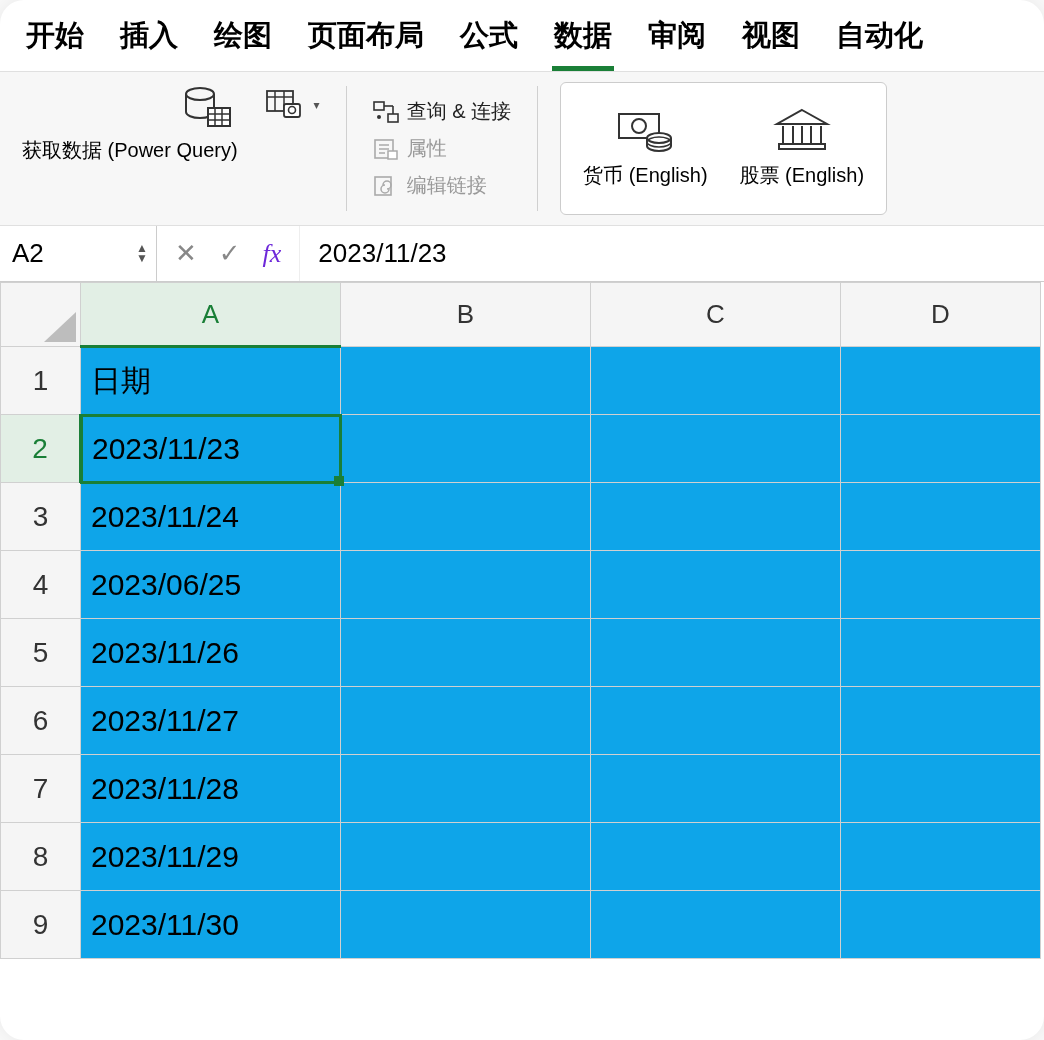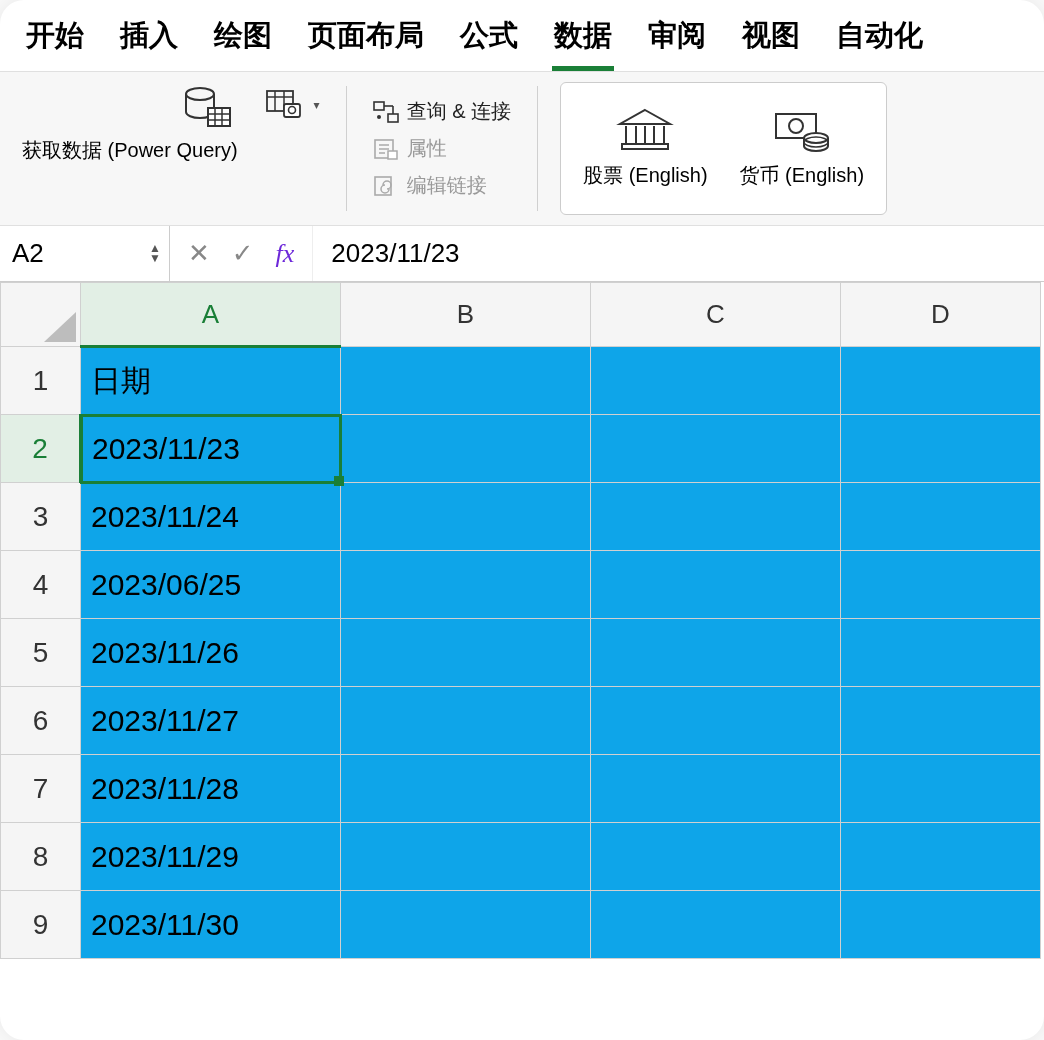--- a/index.html
+++ b/index.html
@@ -104,21 +104,21 @@
 
 
 .formula-bar {
   display: flex;
   align-items: center;
   border-bottom: 1px solid #ccc;
   height: 56px;
   background: #fff;
 }
 .namebox {
-  width: 170px;
+  width: 157px;
   display: flex;
   align-items: center;
   justify-content: space-between;
   border-right: 1px solid #ccc;
   padding: 0 8px 0 12px;
   height: 100%;
   font-size: 26px;
 }
 .stepper {
   display: flex;
@@ -312,43 +312,43 @@
         </span>
         <span>编辑链接</span>
       </div>
     </div>
 
     <div class="ribbon-sep"></div>
 
     <div class="datatypes">
       <div class="datatype">
         <span>
+          <svg width="60" height="44" viewBox="0 0 60 44">
+            <rect x="4" y="6" width="40" height="24" fill="none" stroke="#333" stroke-width="2"></rect>
+            <circle cx="24" cy="18" r="7" fill="none" stroke="#333" stroke-width="2"></circle>
+            <ellipse cx="44" cy="30" rx="12" ry="5" fill="#fff" stroke="#333" stroke-width="2"></ellipse>
+            <path d="M32 30 v8 a12 5 0 0 0 24 0 v-8" fill="none" stroke="#333" stroke-width="2"></path>
+            <ellipse cx="44" cy="34" rx="12" ry="5" fill="none" stroke="#333" stroke-width="1.5"></ellipse>
+          </svg>
+        </span>
+        <span>货币 (English)</span>
+      </div>
+      <div class="datatype">
+        <span>
           <svg width="58" height="44" viewBox="0 0 58 44">
             <polygon points="29,2 54,16 4,16" fill="none" stroke="#333" stroke-width="2"></polygon>
             <rect x="6" y="36" width="46" height="5" fill="none" stroke="#333" stroke-width="2"></rect>
             <line x1="10" y1="18" x2="10" y2="36" stroke="#333" stroke-width="2"></line>
             <line x1="20" y1="18" x2="20" y2="36" stroke="#333" stroke-width="2"></line>
             <line x1="29" y1="18" x2="29" y2="36" stroke="#333" stroke-width="2"></line>
             <line x1="38" y1="18" x2="38" y2="36" stroke="#333" stroke-width="2"></line>
             <line x1="48" y1="18" x2="48" y2="36" stroke="#333" stroke-width="2"></line>
           </svg>
         </span>
         <span>股票 (English)</span>
-      </div>
-      <div class="datatype">
-        <span>
-          <svg width="60" height="44" viewBox="0 0 60 44">
-            <rect x="4" y="6" width="40" height="24" fill="none" stroke="#333" stroke-width="2"></rect>
-            <circle cx="24" cy="18" r="7" fill="none" stroke="#333" stroke-width="2"></circle>
-            <ellipse cx="44" cy="30" rx="12" ry="5" fill="#fff" stroke="#333" stroke-width="2"></ellipse>
-            <path d="M32 30 v8 a12 5 0 0 0 24 0 v-8" fill="none" stroke="#333" stroke-width="2"></path>
-            <ellipse cx="44" cy="34" rx="12" ry="5" fill="none" stroke="#333" stroke-width="1.5"></ellipse>
-          </svg>
-        </span>
-        <span>货币 (English)</span>
       </div>
     </div>
   </div>
 
   <div class="formula-bar">
     <div class="namebox">
       <span>A2</span>
       <span class="stepper">
         <span>▲</span>
         <span>▼</span>

